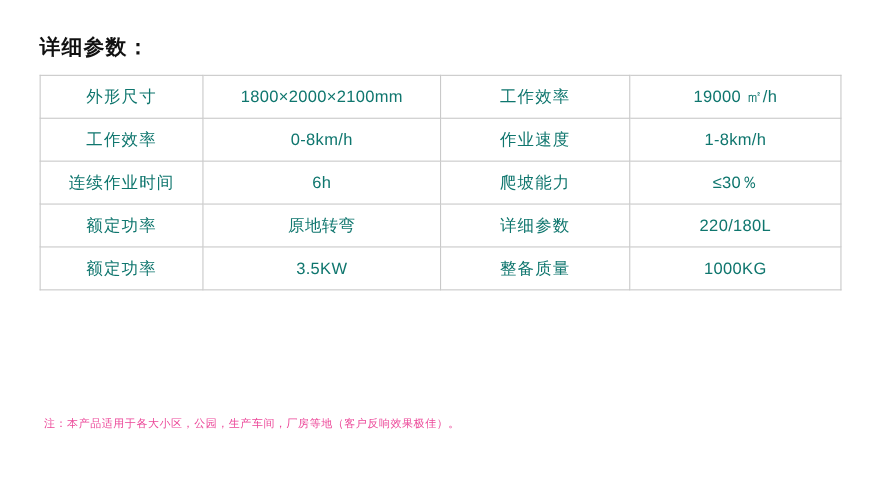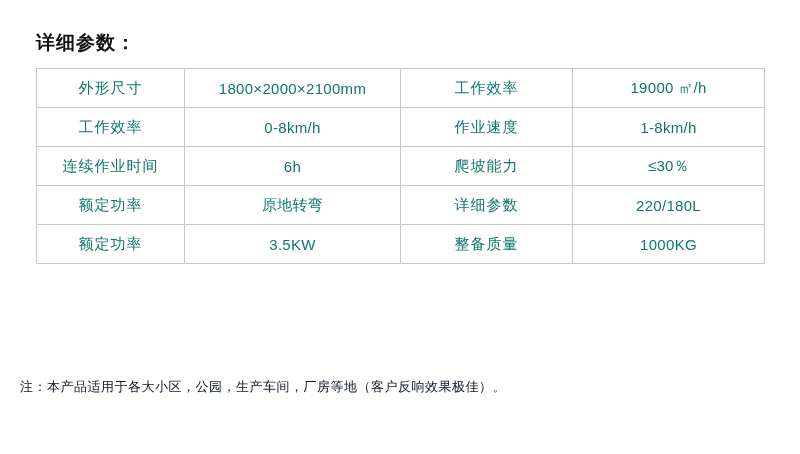--- a/index.html
+++ b/index.html
@@ -52,25 +52,25 @@
   .col-label-2 { width: 172px; }
   .col-value-2 { width: 192px; }
   .label-cell {
     letter-spacing: 1px;
   }
   .value-cell {
     letter-spacing: 0.3px;
   }
   .footnote {
     position: absolute;
-    left: 20px;
+    left: 40px;
     top: 378px;
-    font-size: 13px;
+    font-size: 10px;
     letter-spacing: 0.5px;
-    color: #0f172a;
+    color: #ec4899;
   }
 </style>
 </head>
 <body>
 
 <div class="page">
 
   <div class="title">详细参数：</div>
 
   <table class="spec-table">

